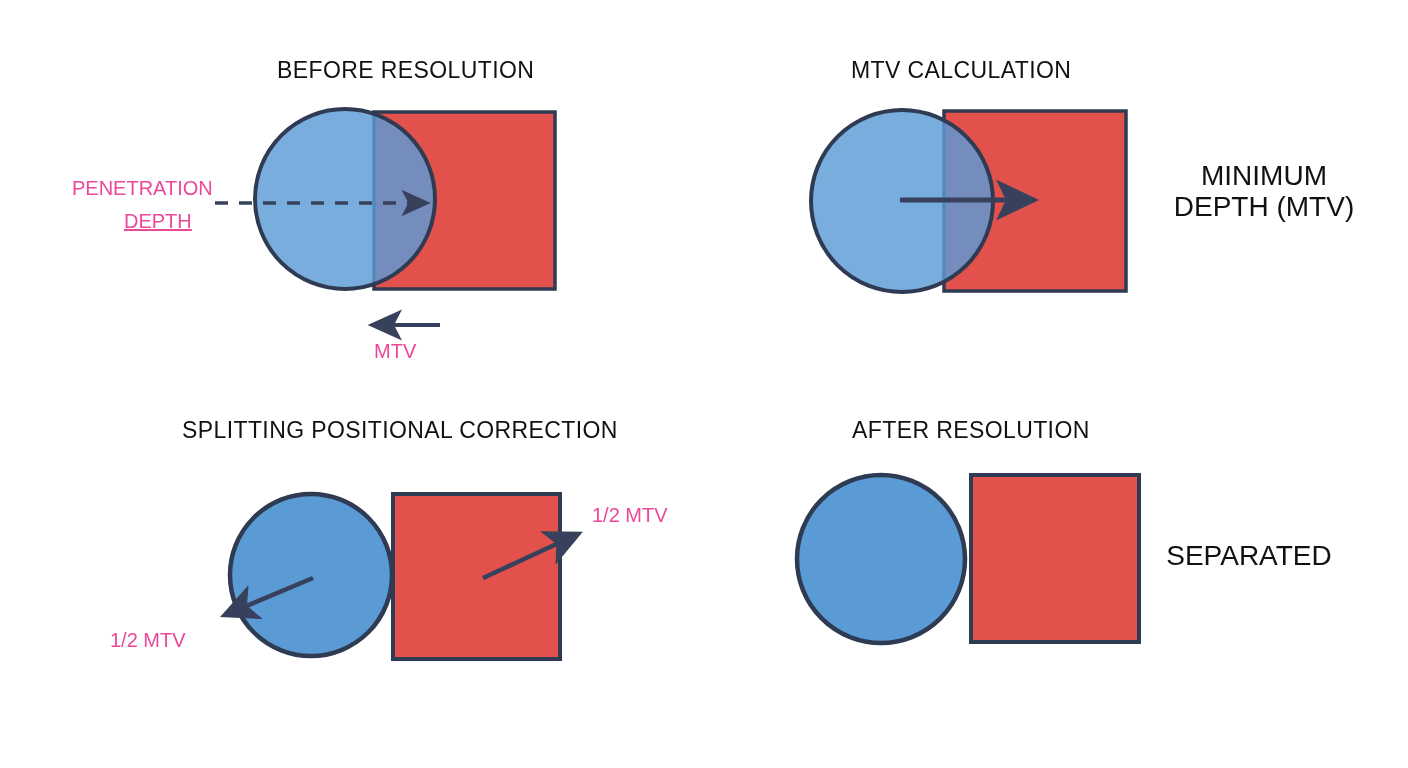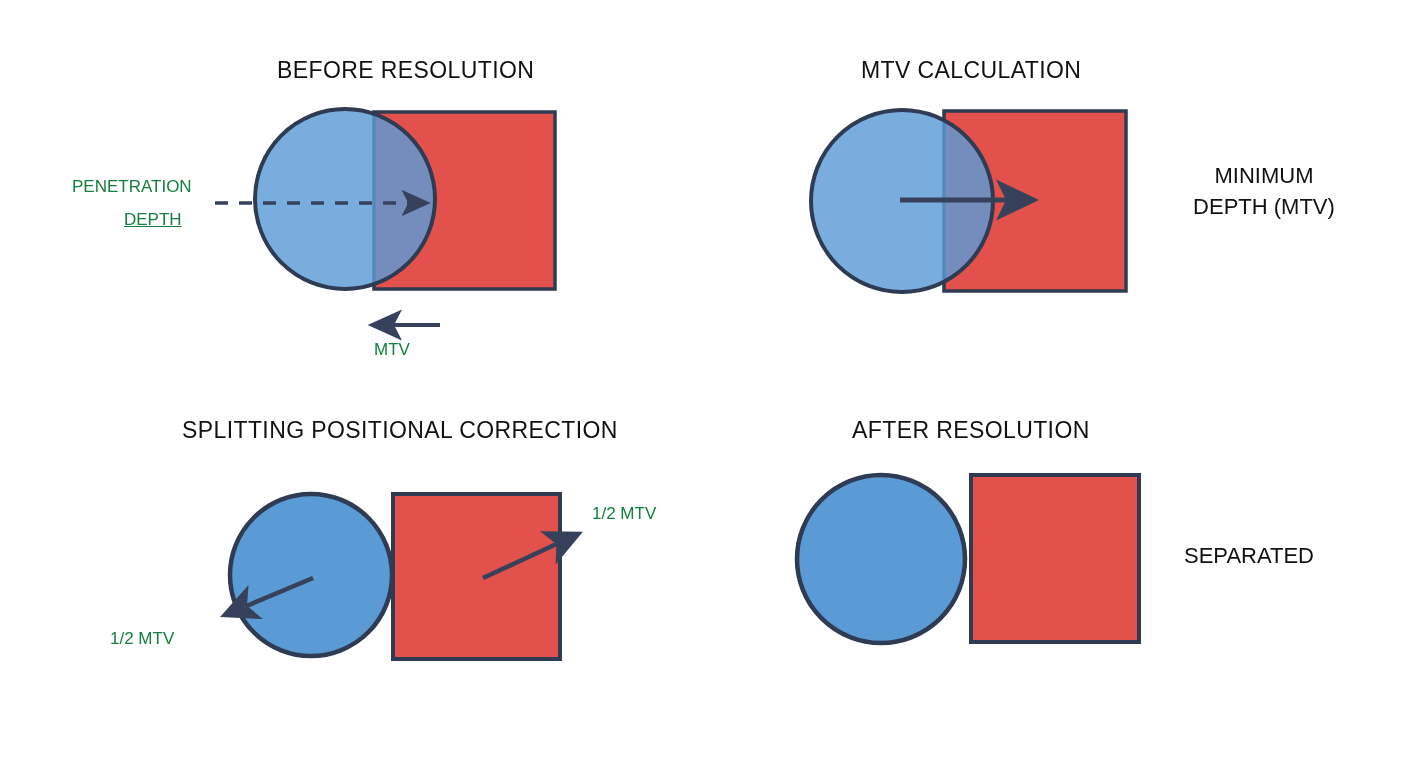--- a/index.html
+++ b/index.html
@@ -27,31 +27,31 @@
   .panel-title {
     position: absolute;
     font-size: 23px;
     letter-spacing: 0.4px;
     white-space: nowrap;
     color: #111111;
     font-weight: 400;
   }
   .side-label {
     position: absolute;
-    font-size: 22px;
+    font-size: 28px;
     line-height: 31px;
     text-align: center;
     white-space: nowrap;
     color: #111111;
   }
   .arrow-label {
     position: absolute;
-    font-size: 17px;
+    font-size: 20px;
     white-space: nowrap;
-    color: #15803d;
+    color: #ec4899;
   }
   svg.figure {
     position: absolute;
     overflow: visible;
   }
 </style>
 </head>
 <body>
 
 <div id="stage">
@@ -83,21 +83,21 @@
     </svg>
 
     <div class="arrow-label" style="left:72px; top:177px;">PENETRATION</div>
     <div class="arrow-label" style="left:124px; top:210px;text-decoration:underline;">DEPTH</div>
 
     <div class="arrow-label" style="left:374px; top:340px;">MTV</div>
   </div>
 
   <div class="panel" style="left:704px; top:0; width:704px; height:384px;">
 
-    <div class="panel-title" style="left:157px; top:57px;">MTV CALCULATION</div>
+    <div class="panel-title" style="left:147px; top:57px;">MTV CALCULATION</div>
 
     <svg class="figure" style="left:0px; top:0px;" width="704" height="384" viewBox="0 0 704 384">
       <defs>
         <marker id="rightArrowHead2" markerWidth="9" markerHeight="9" refX="7.6" refY="4.5" orient="auto" markerUnits="strokeWidth">
           <path d="M0,0.4 L8.6,4.5 L0,8.6 L2,4.5 Z" fill="#37415c"></path>
         </marker>
       </defs>
 
       <rect x="240" y="111" width="182" height="180" fill="#e2514c" stroke="#2e3b52" stroke-width="3.5"></rect>
 

